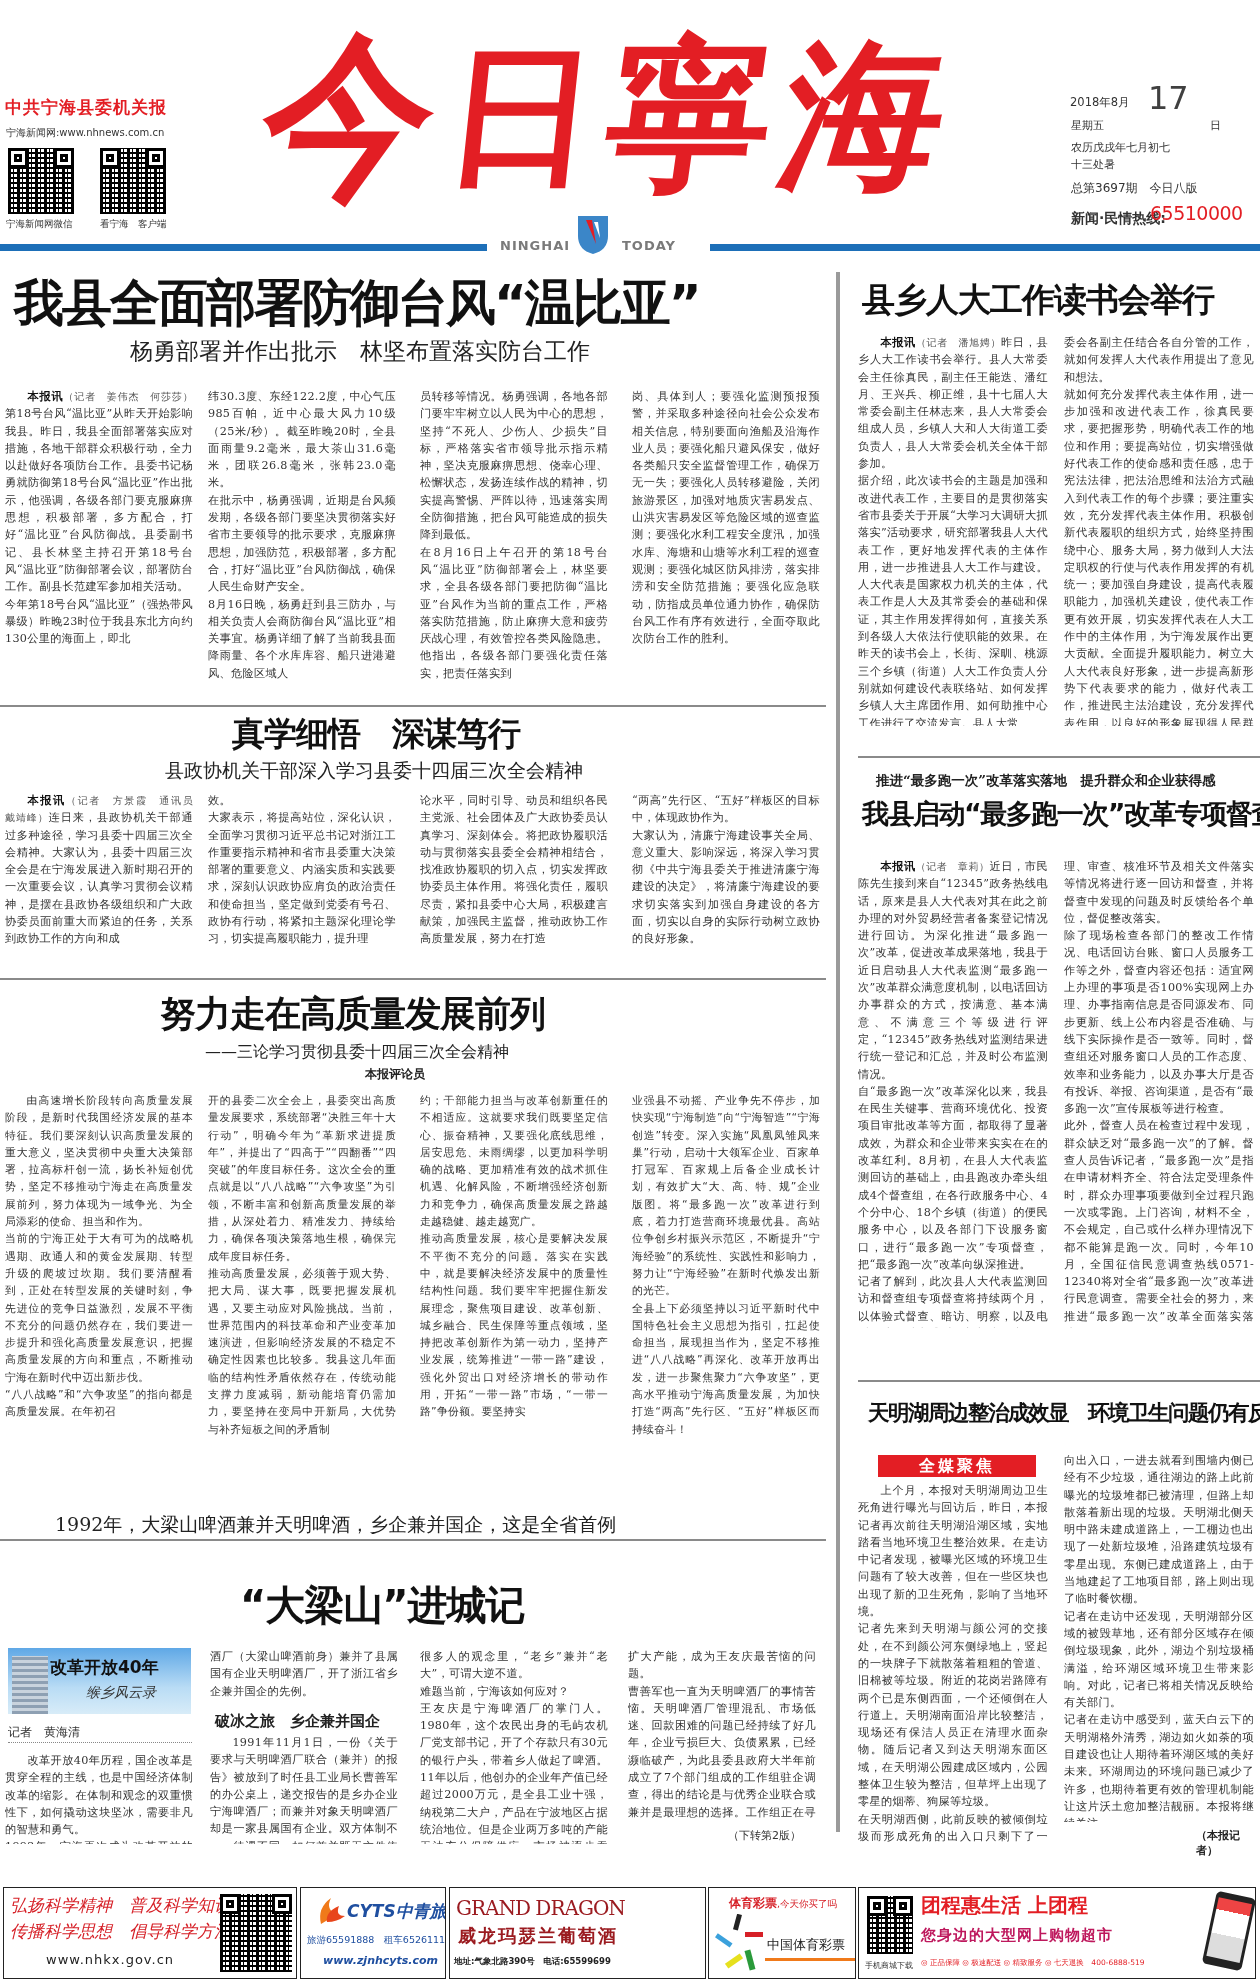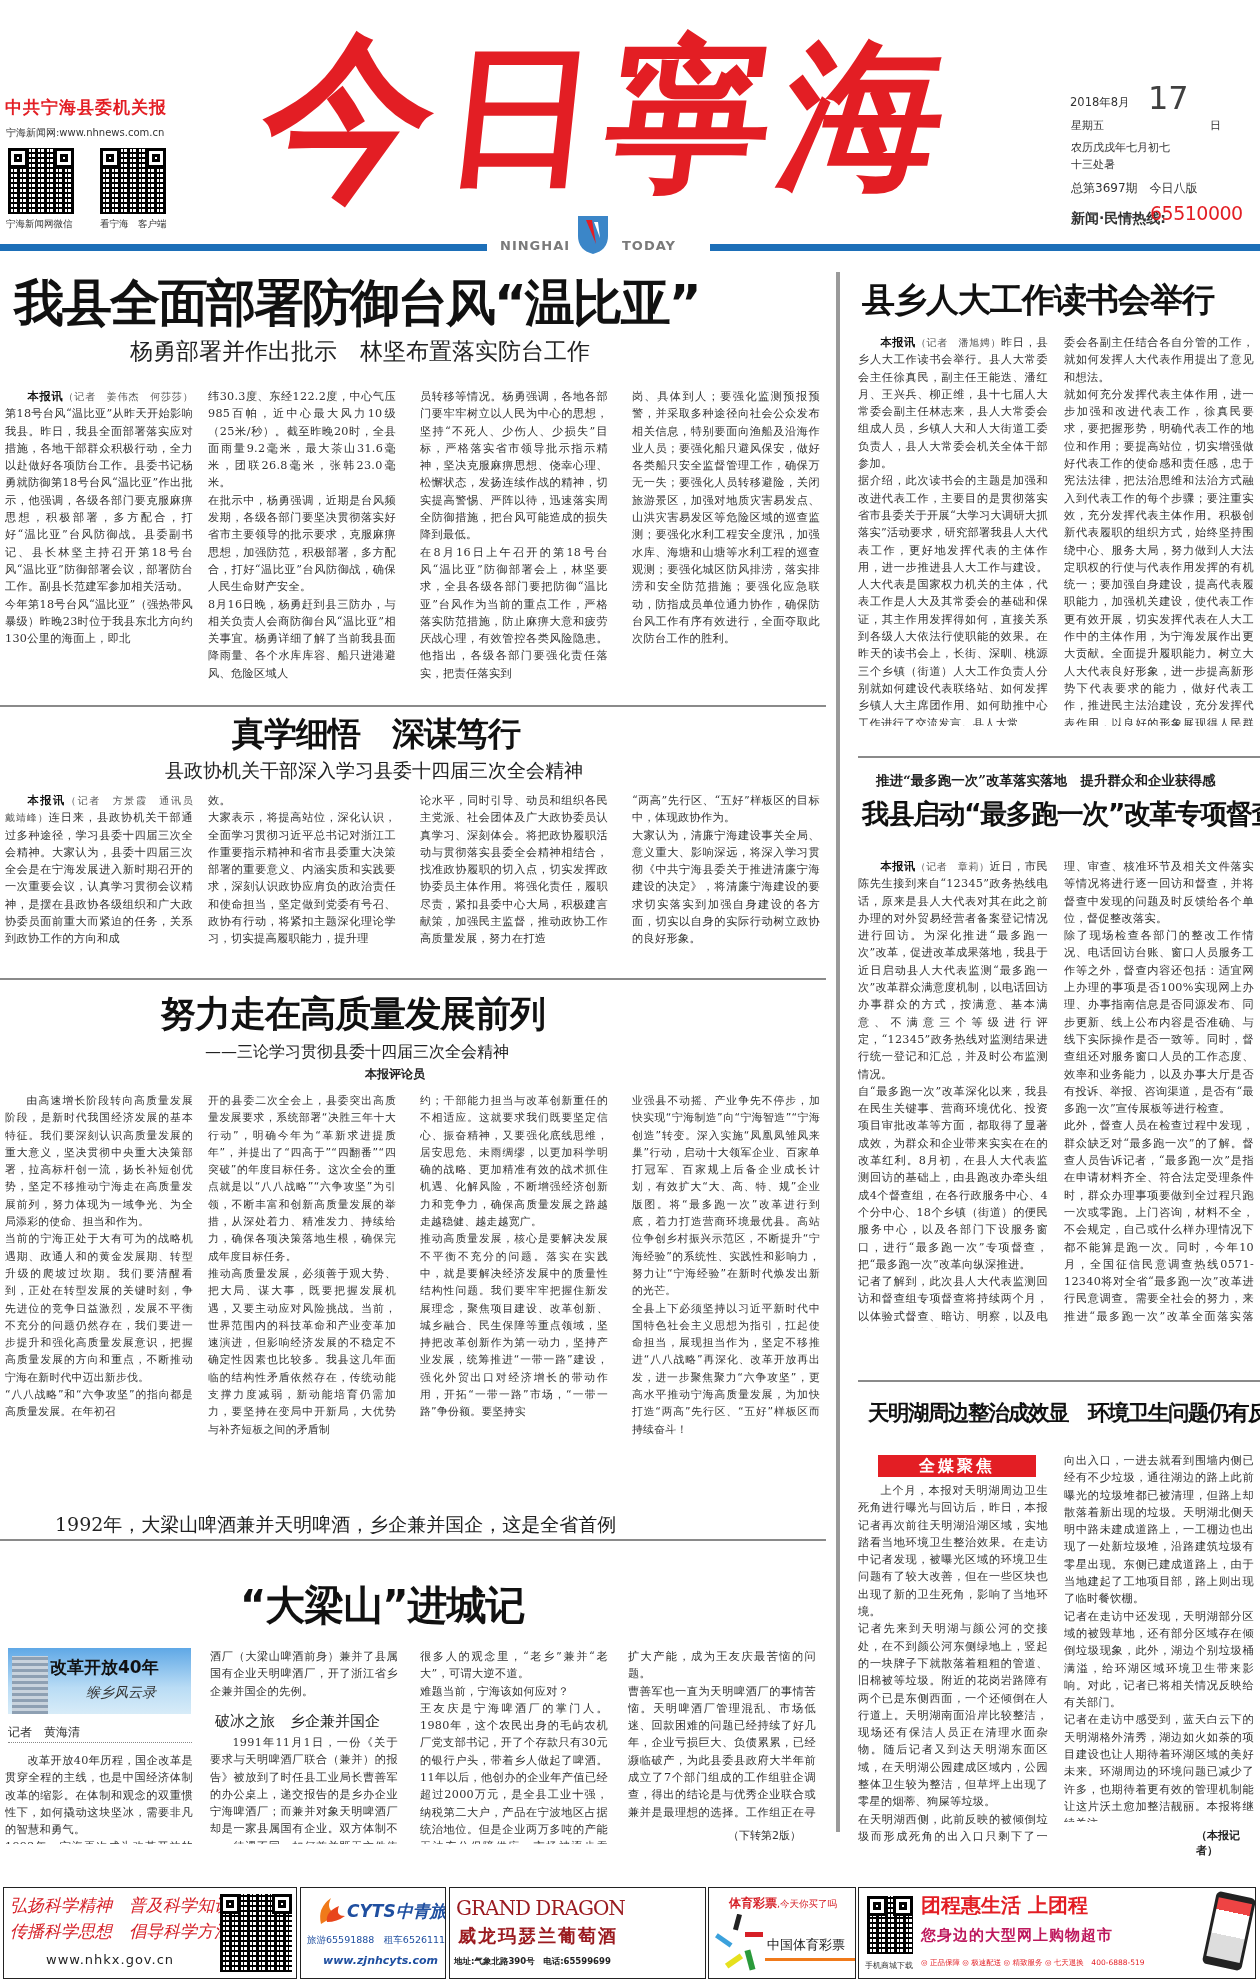--- a/index.html
+++ b/index.html
@@ -139,21 +139,21 @@
 <div class="abs sans" style="left:8px;top:1724px;font-size:12px;color:#333;white-space:pre">记者　黄海清</div>
 <div class="abs" style="left:8px;top:1742px;width:184px;border-top:1px dotted #888"></div>
 
 <div class="col" style="left:5px;top:1752px;width:188px;height:92px">
     <p style="white-space:pre-line">改革开放40年历程，国企改革是贯穿全程的主线，也是中国经济体制改革的缩影。在体制和观念的双重惯性下，如何撬动这块坚冰，需要非凡的智慧和勇气。
 1992年，宁海再次成为改革开放的破冰者。茶院乡办企业宁海啤</p>
   </div>
 <div class="col" style="left:210px;top:1648px;width:188px;height:52px">
     <p class="noind">酒厂（大梁山啤酒前身）兼并了县属国有企业天明啤酒厂，开了浙江省乡企兼并国企的先例。</p>
   </div>
-<div class="abs sans" style="left:215px;top:1712px;font-size:15px;font-weight:normal;color:#222;white-space:pre">破冰之旅　乡企兼并国企</div>
+<div class="abs sans" style="left:215px;top:1712px;font-size:15px;font-weight:bold;color:#222;white-space:pre">破冰之旅　乡企兼并国企</div>
 <div class="col" style="left:210px;top:1734px;width:188px;height:110px">
     <p>1991年11月1日，一份《关于要求与天明啤酒厂联合（兼并）的报告》被放到了时任县工业局长曹善军的办公桌上，递交报告的是乡办企业宁海啤酒厂；而兼并对象天明啤酒厂却是一家县属国有企业。双方体制不一，待遇不同，如何兼并既无文件依据，又无先例可循，在全省可谓破天荒头一遭；尤其是在当时</p>
   </div>
 <div class="col" style="left:420px;top:1648px;width:188px;height:196px">
     <p class="noind" style="white-space:pre-line">很多人的观念里，“老乡”兼并“老大”，可谓大逆不道。
 难题当前，宁海该如何应对？
 王友庆是宁海啤酒厂的掌门人。1980年，这个农民出身的毛屿农机厂党支部书记，开了个存款只有30元的银行户头，带着乡人做起了啤酒。11年以后，他创办的企业年产值已经超过2000万元，是全县工业十强，纳税第二大户，产品在宁波地区占据统治地位。但是企业两万多吨的产能无法充分保障供应，市场被逐步蚕食。如何在短期之内</p>
   </div>
 <div class="col" style="left:628px;top:1648px;width:188px;height:172px">
     <p class="noind" style="white-space:pre-line">扩大产能，成为王友庆最苦恼的问题。

